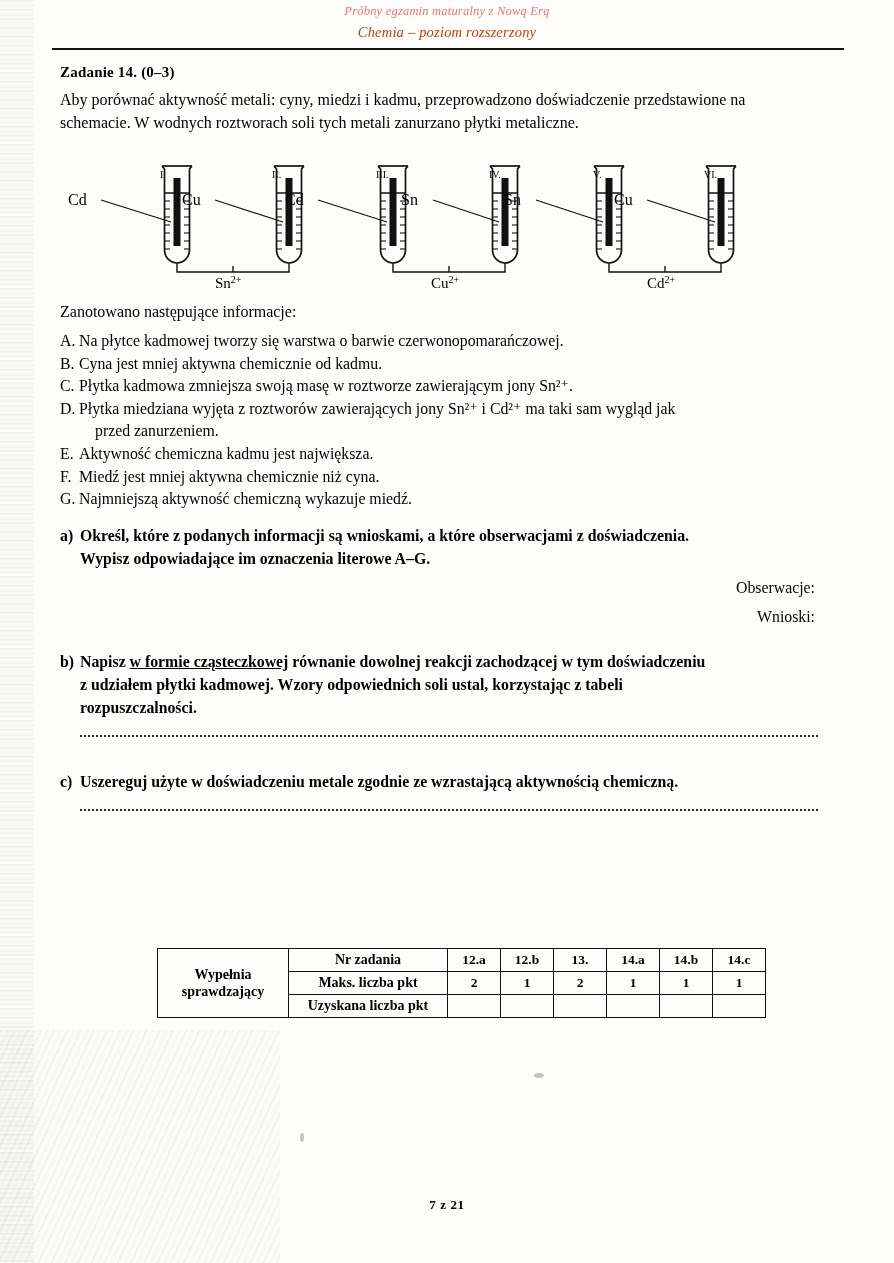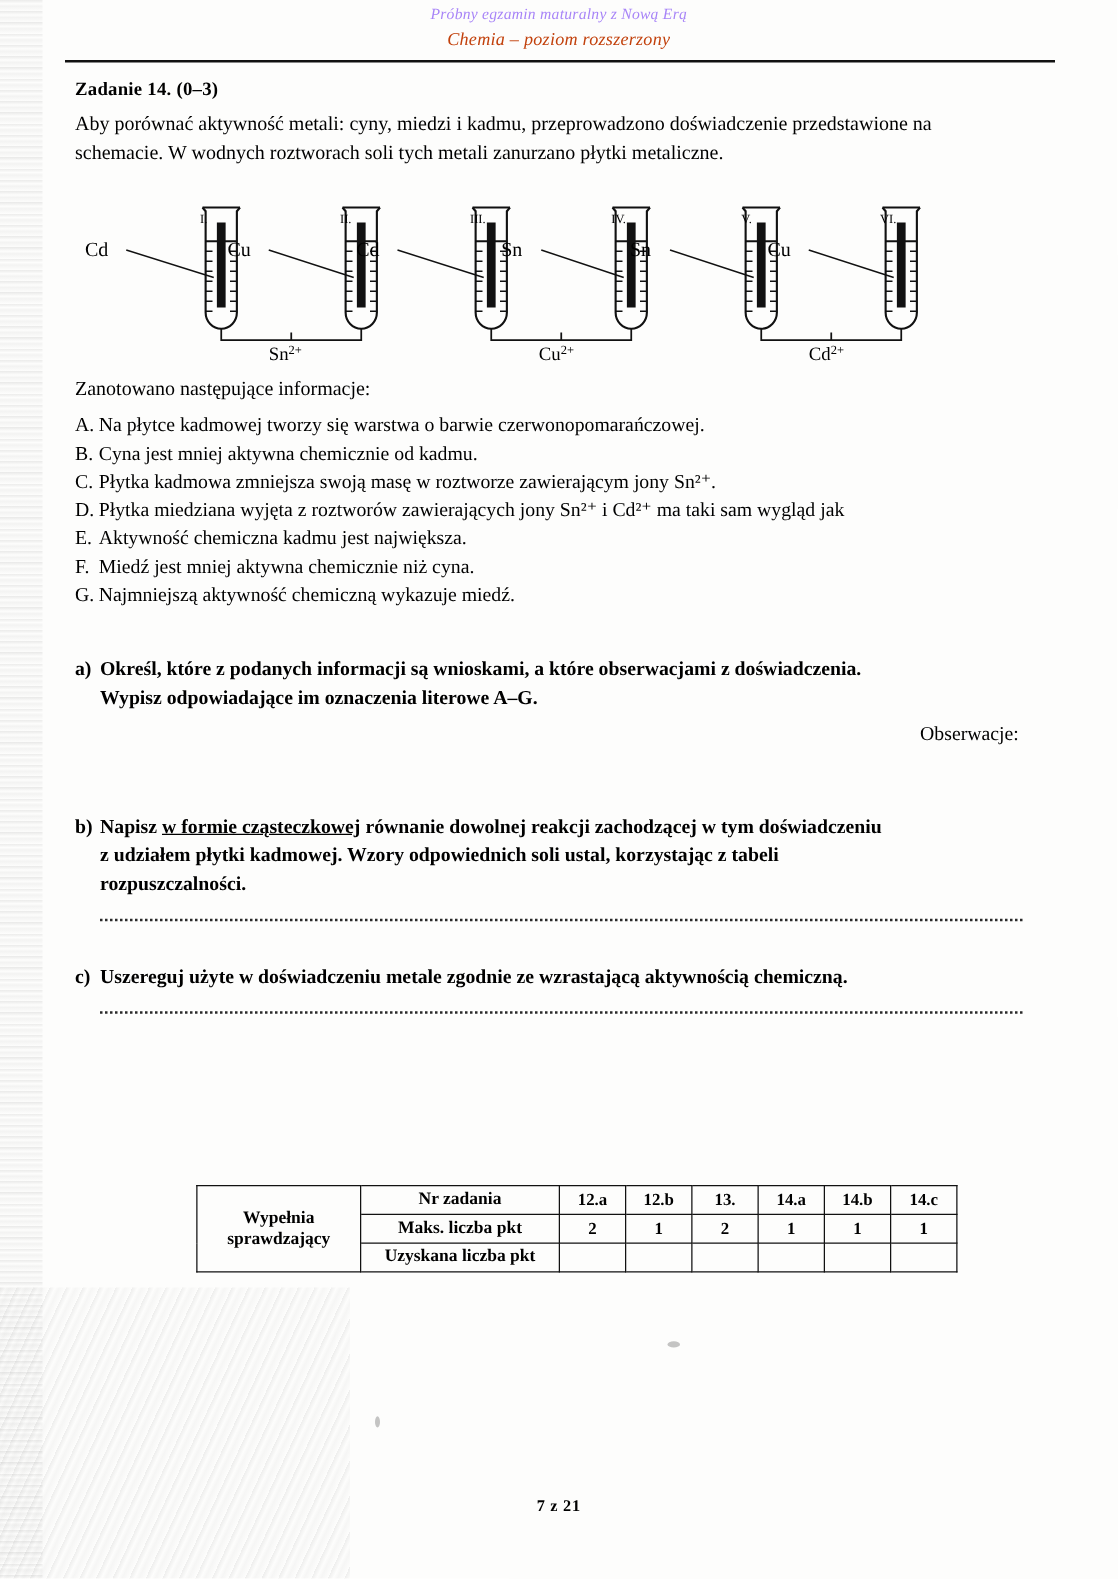--- a/index.html
+++ b/index.html
@@ -51,21 +51,21 @@
   
   .page-header {
     position: absolute;
     left: 0; top: 4px;
     width: 894px;
     text-align: center;
   }
   .header-faded {
     font-style: italic;
     font-size: 12.5px;
-    color: #8b5cf6;
+    color: #ef4444;
     letter-spacing: .2px;
     filter: blur(.6px);
     opacity: .75;
   }
   .header-sub {
     font-style: italic;
     font-size: 14.5px;
     color: #c2410c;
     margin-top: 5px;
     letter-spacing: .2px;
@@ -319,20 +319,21 @@
       <span class="stmt-text">Cyna jest mniej aktywna chemicznie od kadmu.</span>
     </div>
     <div class="stmt">
       <span class="stmt-letter">C.</span>
       <span class="stmt-text">Płytka kadmowa zmniejsza swoją masę w roztworze zawierającym jony Sn²⁺.</span>
     </div>
     <div class="stmt">
       <span class="stmt-letter">D.</span>
       <span class="stmt-text">
         <span>Płytka miedziana wyjęta z roztworów zawierających jony Sn²⁺ i Cd²⁺ ma taki sam wygląd jak</span>
+        <span class="cont">przed zanurzeniem.</span>
       </span>
     </div>
     <div class="stmt">
       <span class="stmt-letter">E.</span>
       <span class="stmt-text">Aktywność chemiczna kadmu jest największa.</span>
     </div>
     <div class="stmt">
       <span class="stmt-letter">F.</span>
       <span class="stmt-text">Miedź jest mniej aktywna chemicznie niż cyna.</span>
     </div>
@@ -345,20 +346,24 @@
   <div class="subq" style="top:524px;">
     <div class="subq-head">
       <span class="subq-marker">a)</span>
       <span class="subq-body">
         <span>Określ, które z podanych informacji są wnioskami, a które obserwacjami z doświadczenia.</span>
         <span class="cont">Wypisz odpowiadające im oznaczenia literowe A–G.</span>
       </span>
     </div>
     <div class="ansrow">
       <span class="lbl">Obserwacje:</span>
+      <span class="dots"></span>
+    </div>
+    <div class="ansrow">
+      <span class="lbl">Wnioski:</span>
       <span class="dots"></span>
     </div>
   </div>
 
   <div class="subq" style="top:650px;">
     <div class="subq-head">
       <span class="subq-marker">b)</span>
       <span class="subq-body">
         <span>Napisz </span><span class="u">w formie cząsteczkowej</span><span> równanie dowolnej reakcji zachodzącej w tym doświadczeniu</span>
         <span class="cont">z udziałem płytki kadmowej. Wzory odpowiednich soli ustal, korzystając z tabeli</span>

